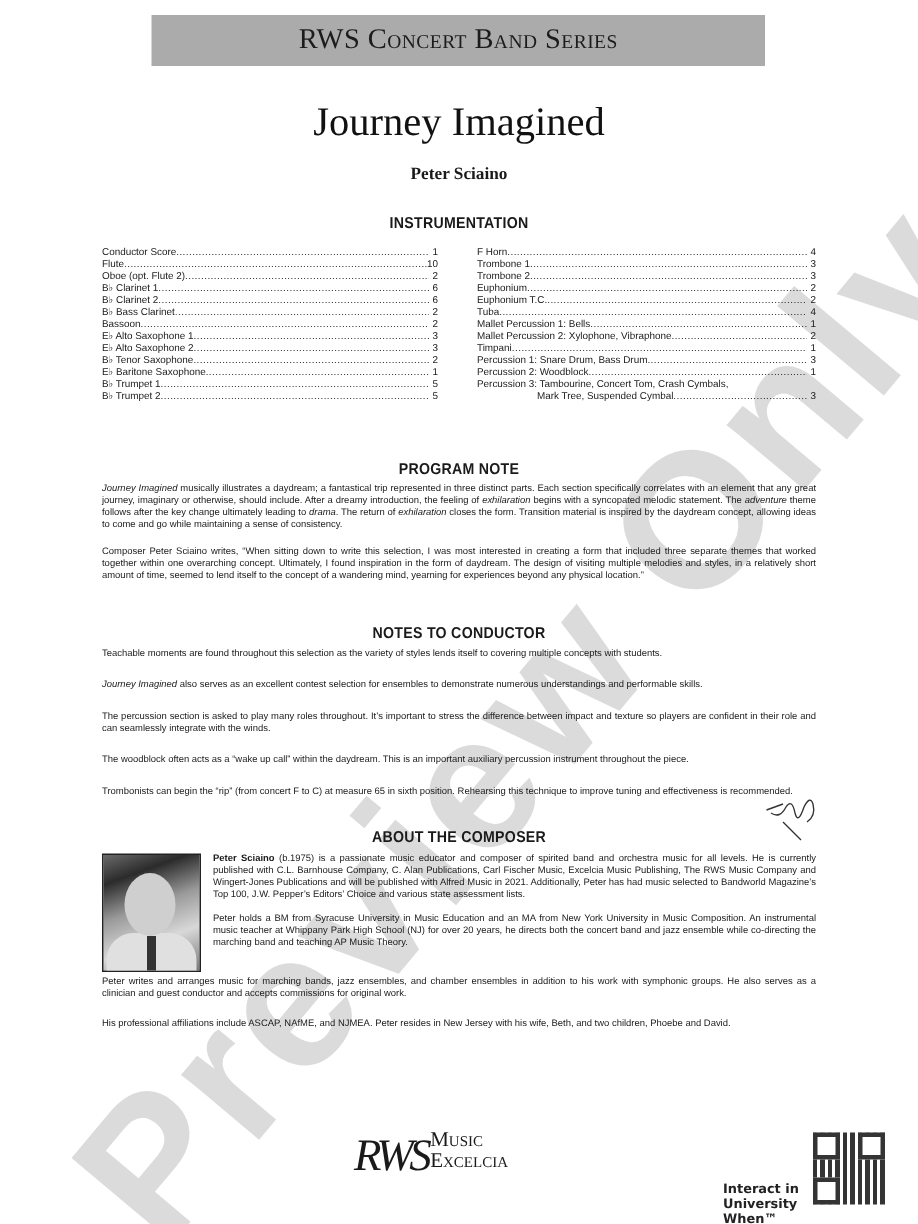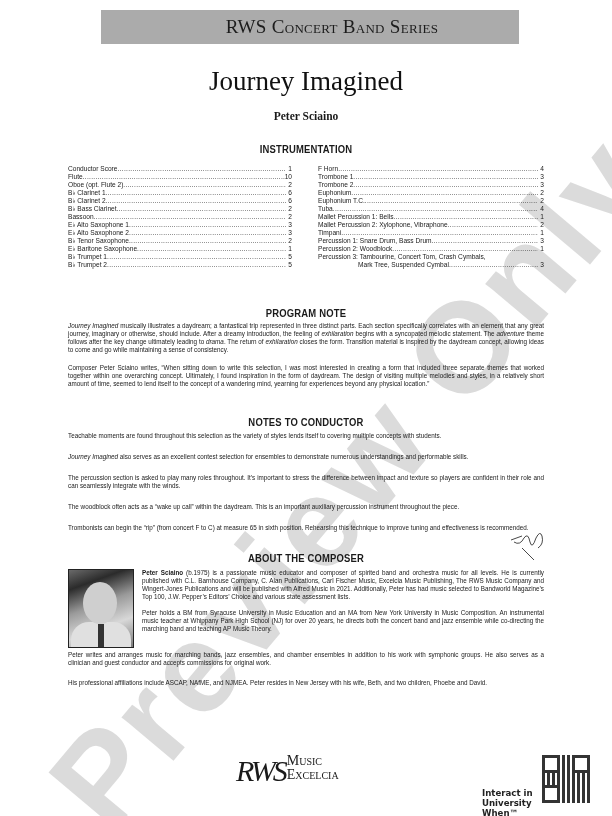--- a/index.html
+++ b/index.html
@@ -1,17 +1,17 @@
 <!DOCTYPE html>
 <html><head>
 <meta charset="utf-8">
 <style>
   html, body { margin:0; padding:0; background:#ffffff; }
   body { width:612px; height:816px; position:relative; overflow:hidden; font-family:"Liberation Sans", sans-serif; color:#1a1a1a; }
-  .banner { position:absolute; left:101px; top:10px; width:374px; height:34px; background:#ababab; display:flex; align-items:center; justify-content:center;padding-left:44px; }
+  .banner { position:absolute; left:101px; top:10px; width:409px; height:34px; background:#ababab; display:flex; align-items:center; justify-content:center; }
   .banner span { font-family:"Liberation Serif", serif; font-size:19px; font-variant:small-caps; letter-spacing:0.3px; color:#1c1c1c; }
   .title { position:absolute; left:0; width:612px; top:66px; text-align:center; font-family:"Liberation Serif", serif; font-size:27px; color:#111; }
   .composer { position:absolute; left:0; width:612px; top:110px; text-align:center; font-family:"Liberation Serif", serif; font-weight:bold; font-size:11.5px; }
   .section-h { position:absolute; left:0; width:612px; text-align:center; font-family:"Liberation Sans", sans-serif; font-weight:bold; font-size:10.5px; letter-spacing:0.2px; transform:scaleX(0.9); }
   .inst-col { position:absolute; top:165px; font-size:6.6px; line-height:8.0px; }
   .inst-row { display:flex; white-space:nowrap; }
   .inst-row .lbl { flex:0 0 auto; }
   .inst-row .dots { flex:1 1 auto; overflow:hidden; }
   .inst-row .dots::before { content:"................................................................................................................................................"; letter-spacing:0.3px; }
   .inst-row .qty { flex:0 0 auto; text-align:right; min-width:6px; }

